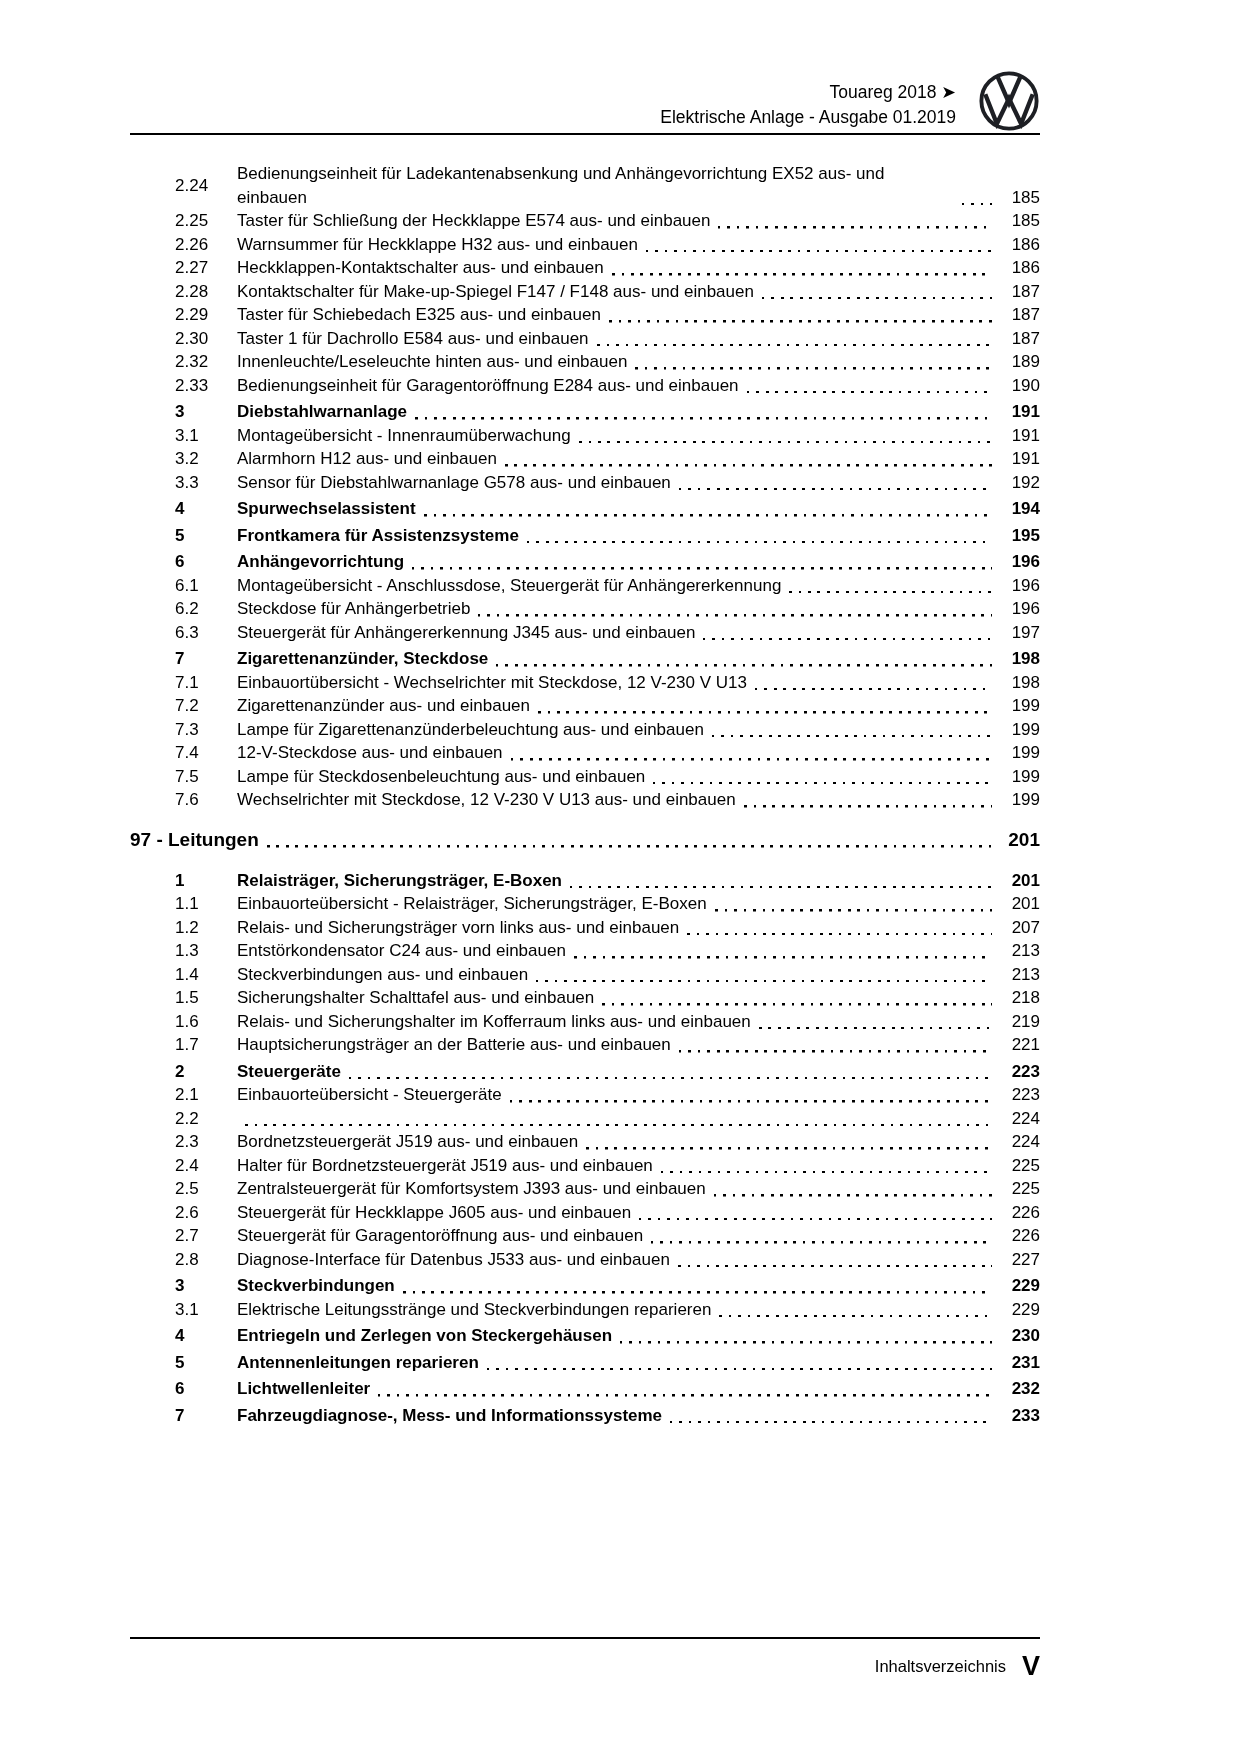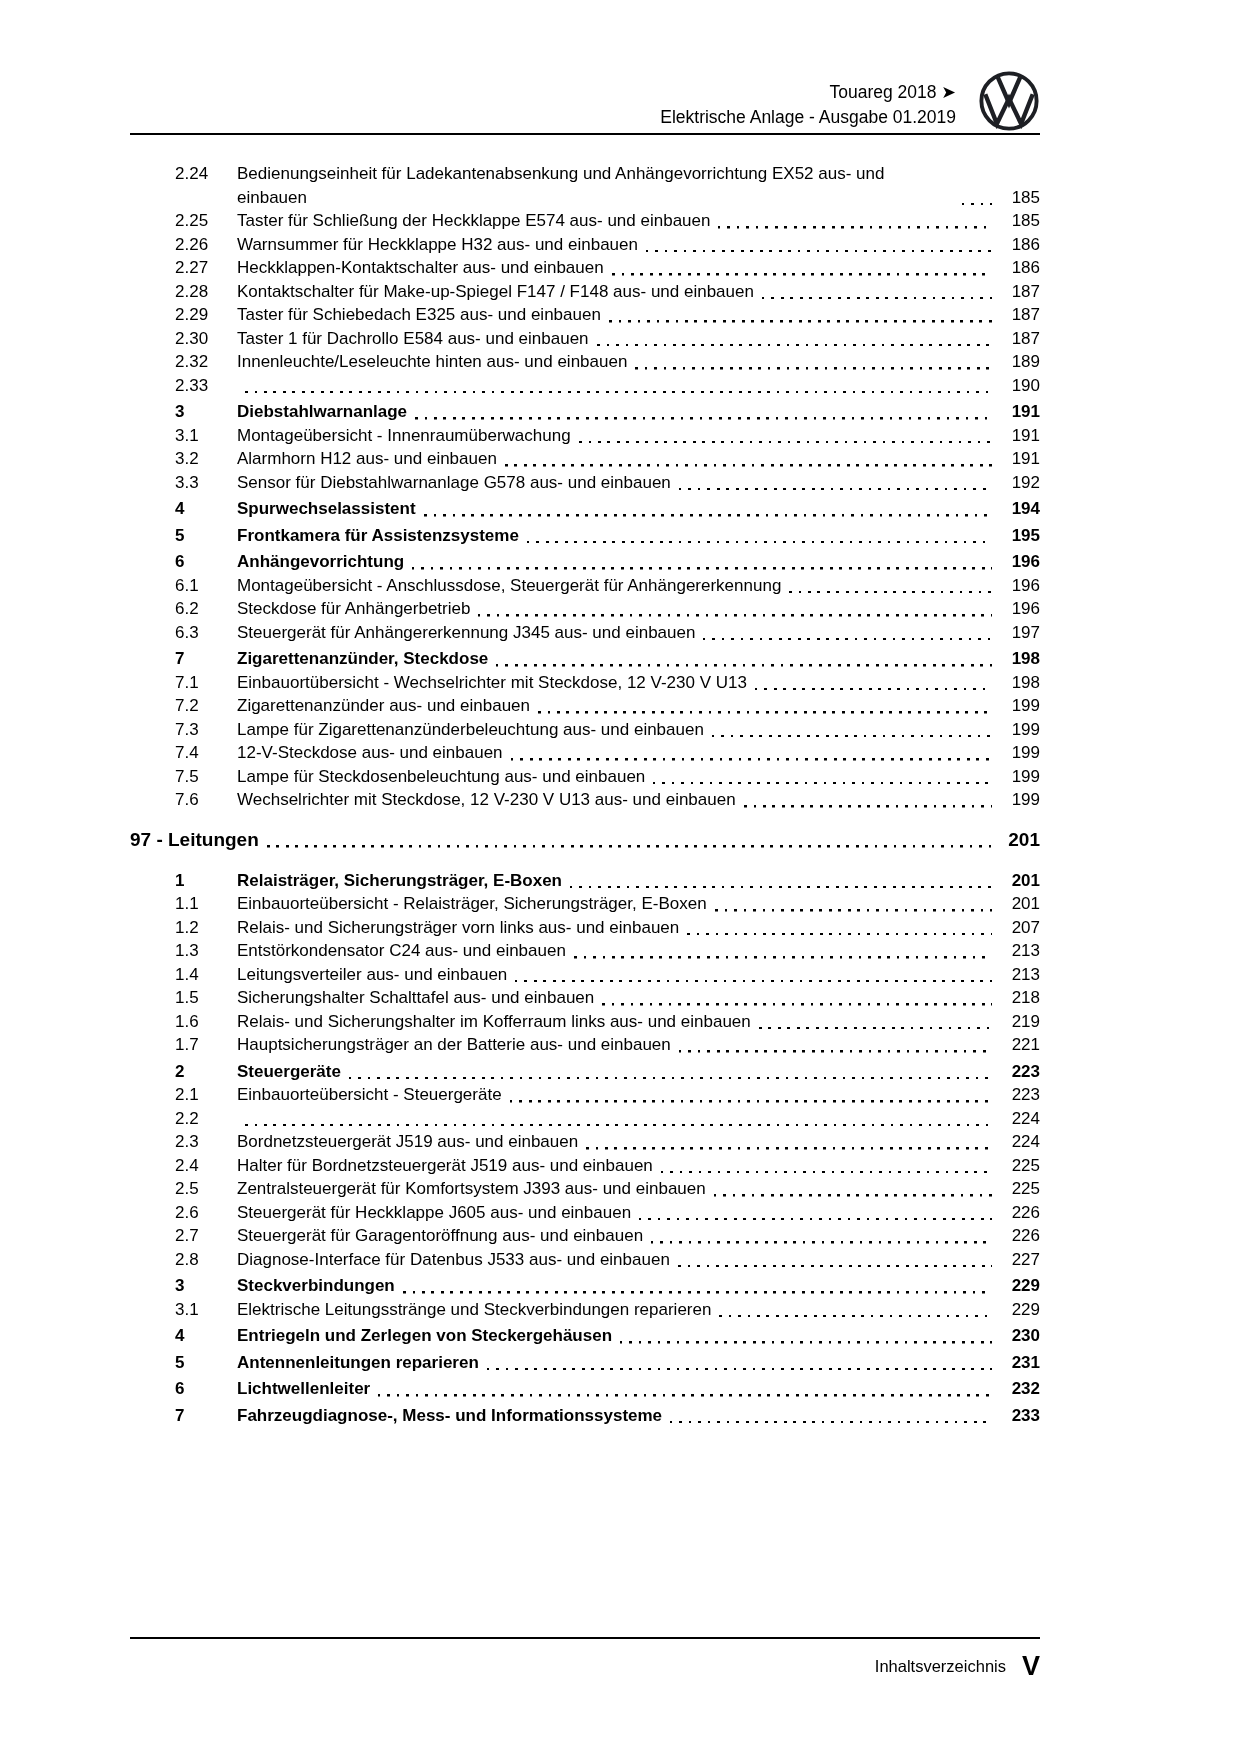--- a/index.html
+++ b/index.html
@@ -23,21 +23,21 @@
   .header-rule {
     position: absolute; top: 133px; left: 0; width: 100%;
     border-top: 2px solid #000;
   }
 
   
   .toc {
     position: absolute; top: 162px; left: 130px; width: 910px;
     font-size: 17px; line-height: 23.5px;
   }
-  .toc-row { display: flex; align-items: flex-start; padding-left: 45px; }
+  .toc-row { display: flex; align-items: center; padding-left: 45px; }
   .toc-row.section { font-weight: bold; margin-top: 3px; }
   .toc-row.chapter {
     font-weight: bold; font-size: 19px; line-height: 26px;
     padding-left: 0; margin-top: 15px; margin-bottom: 16px;
   }
   .toc-num { flex: 0 0 62px; }
   .toc-title { flex: 0 1 auto; }
   .leader {
     flex: 1 1 30px; min-width: 30px;
     align-self: flex-end;
@@ -126,20 +126,21 @@
         <span class="toc-page">187</span>
       </div>
       <div class="toc-row sub">
         <span class="toc-num">2.32</span>
         <span class="toc-title">Innenleuchte/Leseleuchte hinten aus- und einbauen</span>
         <span class="leader"></span>
         <span class="toc-page">189</span>
       </div>
       <div class="toc-row sub">
         <span class="toc-num">2.33</span>
+        <span class="toc-title">Bedienungseinheit für Garagentoröffnung E284 aus- und einbauen</span>
         <span class="leader"></span>
         <span class="toc-page">190</span>
       </div>
       <div class="toc-row section">
         <span class="toc-num">3</span>
         <span class="toc-title">Diebstahlwarnanlage</span>
         <span class="leader"></span>
         <span class="toc-page">191</span>
       </div>
       <div class="toc-row sub">
@@ -262,21 +263,21 @@
         <span class="toc-page">207</span>
       </div>
       <div class="toc-row sub">
         <span class="toc-num">1.3</span>
         <span class="toc-title">Entstörkondensator C24 aus- und einbauen</span>
         <span class="leader"></span>
         <span class="toc-page">213</span>
       </div>
       <div class="toc-row sub">
         <span class="toc-num">1.4</span>
-        <span class="toc-title">Leitungsverteiler aus- und einbauen</span>
+        <span class="toc-title">Steckverbindungen aus- und einbauen</span>
         <span class="leader"></span>
         <span class="toc-page">213</span>
       </div>
       <div class="toc-row sub">
         <span class="toc-num">1.5</span>
         <span class="toc-title">Sicherungshalter Schalttafel aus- und einbauen</span>
         <span class="leader"></span>
         <span class="toc-page">218</span>
       </div>
       <div class="toc-row sub">

